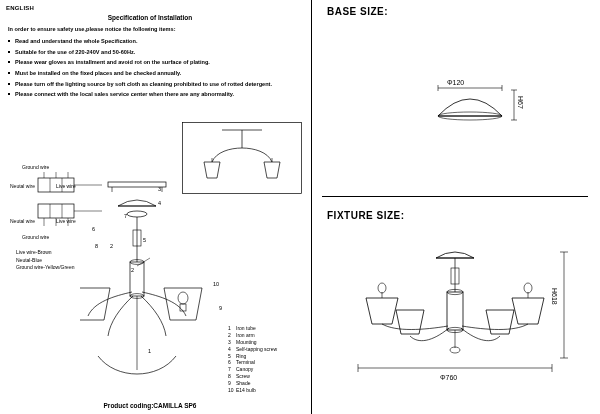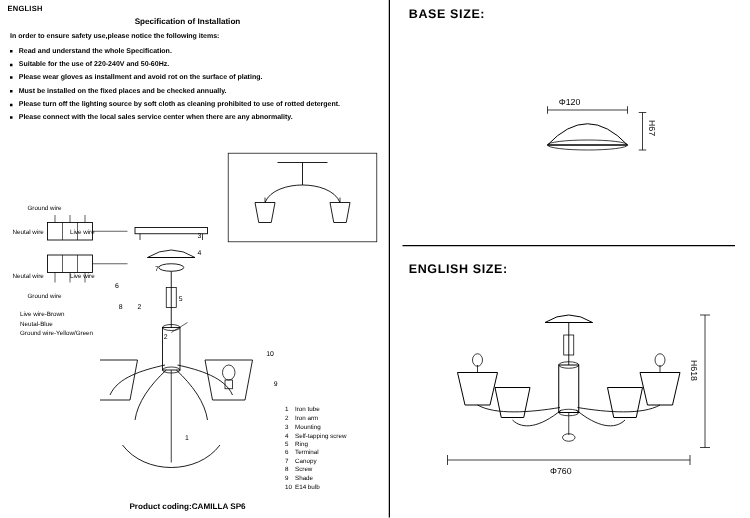--- a/index.html
+++ b/index.html
@@ -220,21 +220,21 @@
     <line class="ln" x1="94" y1="14" x2="94" y2="44" stroke-width="0.6"></line>
     <line class="ln" x1="91" y1="14" x2="97" y2="14" stroke-width="0.6"></line>
     <line class="ln" x1="91" y1="44" x2="97" y2="44" stroke-width="0.6"></line>
   </svg>
 
   <div class="dim-lbl" style="left:447px; top:79px;">Φ120</div>
   <div class="dim-lbl vert" style="left:517px; top:96px;">H67</div>
 
   <div class="h-divider" style="left:322px; top:196px; width:266px;"></div>
 
-  <div class="sec-title" style="left:327px; top:210px;">ENGLISH SIZE:</div>
+  <div class="sec-title" style="left:327px; top:210px;">FIXTURE SIZE:</div>
 
   <svg width="250" height="150" style="position:absolute;left:340px;top:240px">
 
     <path class="ln" d="M96 18 q19 -12 38 0 z" stroke-width="0.8"></path>
     <line class="ln" x1="96" y1="18" x2="134" y2="18" stroke-width="0.8"></line>
 
     <line class="ln" x1="115" y1="18" x2="115" y2="52" stroke-width="0.7"></line>
     <rect class="ln" x="111" y="28" width="8" height="16" stroke-width="0.6"></rect>
 
     <rect class="ln" x="107" y="52" width="16" height="38" stroke-width="0.8"></rect>

